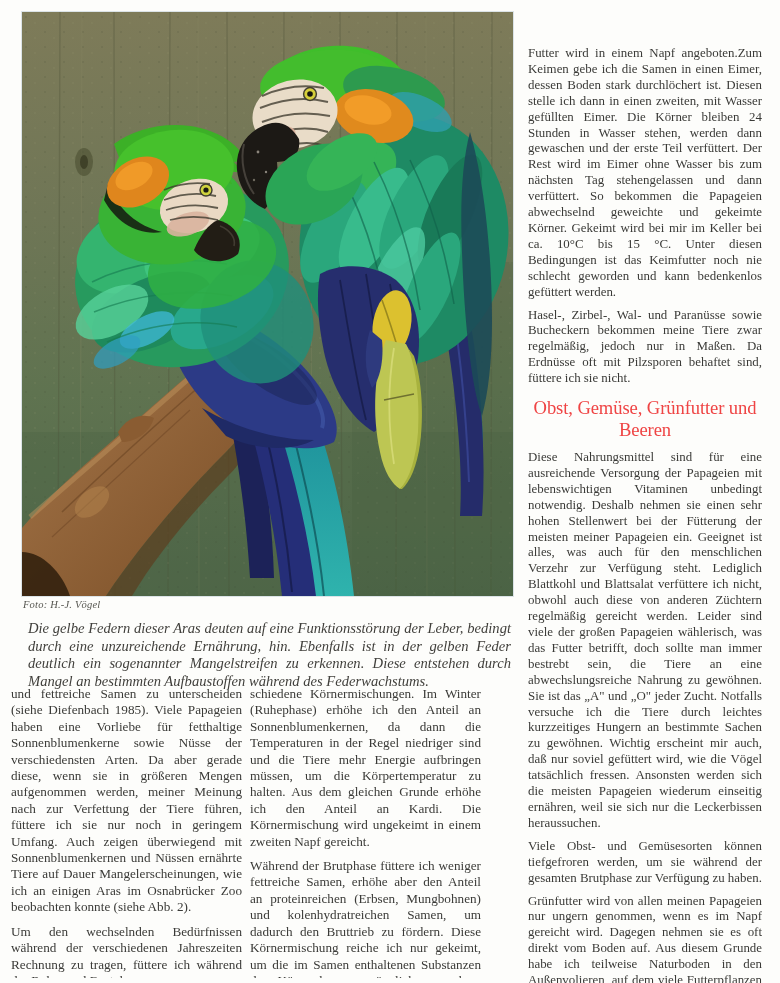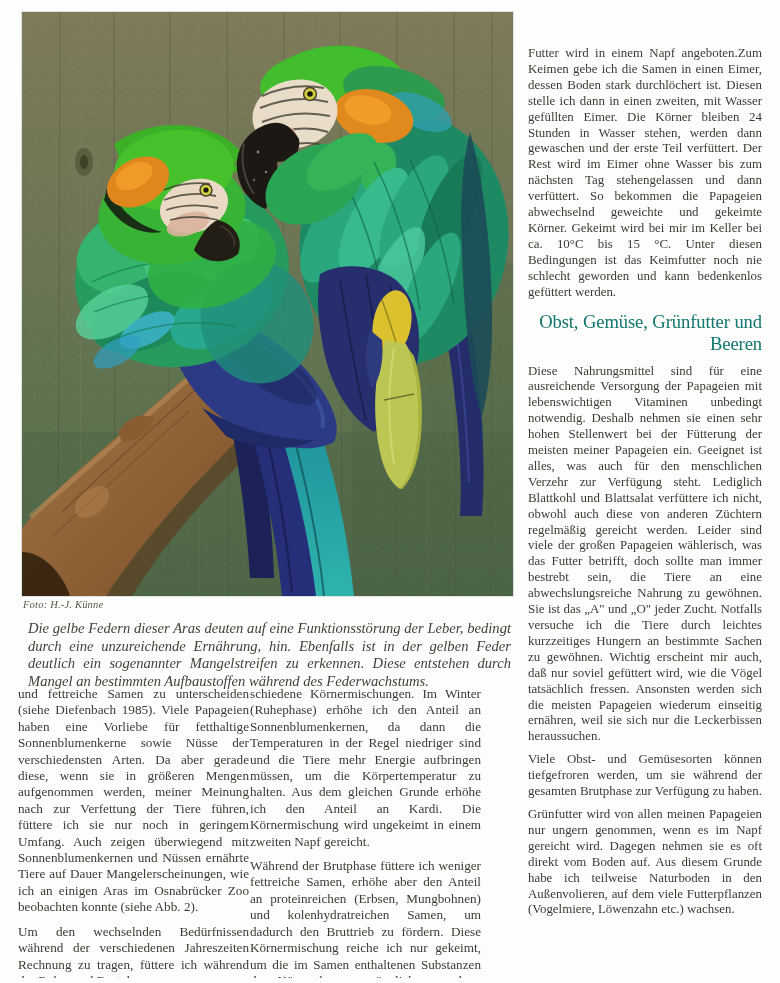--- a/index.html
+++ b/index.html
@@ -28,29 +28,29 @@
   }
   .col{
     position:absolute;
     font-size:13.2px;line-height:16.4px;
     text-align:justify;
     hyphens:auto;-webkit-hyphens:auto;
     color:#3a3a37;
   }
   .col p{margin:0 0 8px 0;}
   .col p:last-child{margin-bottom:0;}
-  .col-1{left:18px;top:686px;width:231px;height:292px;overflow:hidden;}
+  .col-1{left:11px;top:686px;width:231px;height:292px;overflow:hidden;}
   .col-2{left:250px;top:686px;width:231px;height:292px;overflow:hidden;}
   .col-3{left:528px;top:13px;width:234px;height:962px;overflow:hidden;
          font-size:12.9px;line-height:15.9px;margin-top:33px;}
   .col-3 p{margin:0 0 7px 0;}
   .col-3 h2{
     font-size:18.6px;line-height:22px;font-weight:400;
-    margin:10px 0 9px 0;color:#0f766e;letter-spacing:-.1px;
-    text-align:right;
+    margin:10px 0 9px 0;color:#ef4444;letter-spacing:-.1px;
+    text-align:center;
   }
 </style>
 </head>
 <body>
 
 <div class="page">
 
   <div class="photo-wrap" role="img" aria-label="Zwei Aras mit gruenem Kopf, orangem Stirnfleck und blaugruenem Gefieder sitzen putzend auf einem Ast vor einer graugruenen Holzwand">
     <svg viewBox="0 0 491 584" preserveAspectRatio="none">
       <defs>
@@ -226,35 +226,36 @@
           <circle cx="244" cy="160" r="1.2" fill="#8b857c"></circle>
           <circle cx="232" cy="168" r="1.2" fill="#6f6a60"></circle>
 
           <ellipse cx="292" cy="172" rx="52" ry="36" fill="#2aa556" transform="rotate(-30 292 172)"></ellipse>
           <ellipse cx="320" cy="150" rx="40" ry="22" fill="#35b457" transform="rotate(-34 320 150)"></ellipse>
         </g>
       </g>
     </svg>
   </div>
 
-  <div class="credit">Foto: H.-J. Künne</div>
+  <div class="credit">Foto: H.-J. Vögel</div>
 
   <p class="caption">Die gelbe Federn dieser Aras deuten auf eine Funktionsstörung der Leber, bedingt durch eine unzureichende Ernährung, hin. Ebenfalls ist in der gelben Feder deutlich ein sogenannter Mangelstreifen zu erkennen. Diese entstehen durch Mangel an bestimmten Aufbaustoffen während des Federwachstums.</p>
 
   <div class="col col-1">
     <p>und fettreiche Samen zu unterscheiden (siehe Diefenbach 1985). Viele Papageien haben eine Vorliebe für fetthaltige Sonnenblumenkerne sowie Nüsse der verschiedensten Arten. Da aber gerade diese, wenn sie in größeren Mengen aufgenommen werden, meiner Meinung nach zur Verfettung der Tiere führen, füttere ich sie nur noch in geringem Umfang. Auch zeigen überwiegend mit Sonnenblumenkernen und Nüssen ernährte Tiere auf Dauer Mangelerscheinungen, wie ich an einigen Aras im Osnabrücker Zoo beobachten konnte (siehe Abb. 2).</p>
     <p>Um den wechselnden Bedürfnissen während der verschiedenen Jahreszeiten Rechnung zu tragen, füttere ich während der Ruhe- und Brutphase ver-</p>
   </div>
 
   <div class="col col-2">
     <p>schiedene Körnermischungen. Im Winter (Ruhephase) erhöhe ich den Anteil an Sonnenblumenkernen, da dann die Temperaturen in der Regel niedriger sind und die Tiere mehr Energie aufbringen müssen, um die Körpertemperatur zu halten. Aus dem gleichen Grunde erhöhe ich den Anteil an Kardi. Die Körnermischung wird ungekeimt in einem zweiten Napf gereicht.</p>
     <p>Während der Brutphase füttere ich weniger fettreiche Samen, erhöhe aber den Anteil an proteinreichen (Erbsen, Mungbohnen) und kolenhydratreichen Samen, um dadurch den Bruttrieb zu fördern. Diese Körnermischung reiche ich nur gekeimt, um die im Samen enthaltenen Substanzen dem Körper besser zugänglich zu machen. Das gesamte</p>
   </div>
 
   <div class="col col-3">
     <p>Futter wird in einem Napf angeboten.Zum Keimen gebe ich die Samen in einen Eimer, dessen Boden stark durchlöchert ist. Diesen stelle ich dann in einen zweiten, mit Wasser gefüllten Eimer. Die Körner bleiben 24 Stunden in Wasser stehen, werden dann gewaschen und der erste Teil verfüttert. Der Rest wird im Eimer ohne Wasser bis zum nächsten Tag stehengelassen und dann verfüttert. So bekommen die Papageien abwechselnd geweichte und gekeimte Körner. Gekeimt wird bei mir im Keller bei ca. 10°C bis 15 °C. Unter diesen Bedingungen ist das Keimfutter noch nie schlecht geworden und kann bedenkenlos gefüttert werden.</p>
+    <p>Hasel-, Zirbel-, Wal- und Paranüsse sowie Bucheckern bekommen meine Tiere zwar regelmäßig, jedoch nur in Maßen. Da Erdnüsse oft mit Pilzsporen behaftet sind, füttere ich sie nicht.</p>
     <h2>Obst, Gemüse, Grünfutter und Beeren</h2>
     <p>Diese Nahrungsmittel sind für eine ausreichende Versorgung der Papageien mit lebenswichtigen Vitaminen unbedingt notwendig. Deshalb nehmen sie einen sehr hohen Stellenwert bei der Fütterung der meisten meiner Papageien ein. Geeignet ist alles, was auch für den menschlichen Verzehr zur Verfügung steht. Lediglich Blattkohl und Blattsalat verfüttere ich nicht, obwohl auch diese von anderen Züchtern regelmäßig gereicht werden. Leider sind viele der großen Papageien wählerisch, was das Futter betrifft, doch sollte man immer bestrebt sein, die Tiere an eine abwechslungsreiche Nahrung zu gewöhnen. Sie ist das „A" und „O" jeder Zucht. Notfalls versuche ich die Tiere durch leichtes kurzzeitiges Hungern an bestimmte Sachen zu gewöhnen. Wichtig erscheint mir auch, daß nur soviel gefüttert wird, wie die Vögel tatsächlich fressen. Ansonsten werden sich die meisten Papageien wiederum einseitig ernähren, weil sie sich nur die Leckerbissen heraussuchen.</p>
     <p>Viele Obst- und Gemüsesorten können tiefgefroren werden, um sie während der gesamten Brutphase zur Verfügung zu haben.</p>
     <p>Grünfutter wird von allen meinen Papageien nur ungern genommen, wenn es im Napf gereicht wird. Dagegen nehmen sie es oft direkt vom Boden auf. Aus diesem Grunde habe ich teilweise Naturboden in den Außenvolieren, auf dem viele Futterpflanzen (Vogelmiere, Löwenzahn etc.) wachsen.</p>
   </div>
 
 </div>
 
 </body></html>

